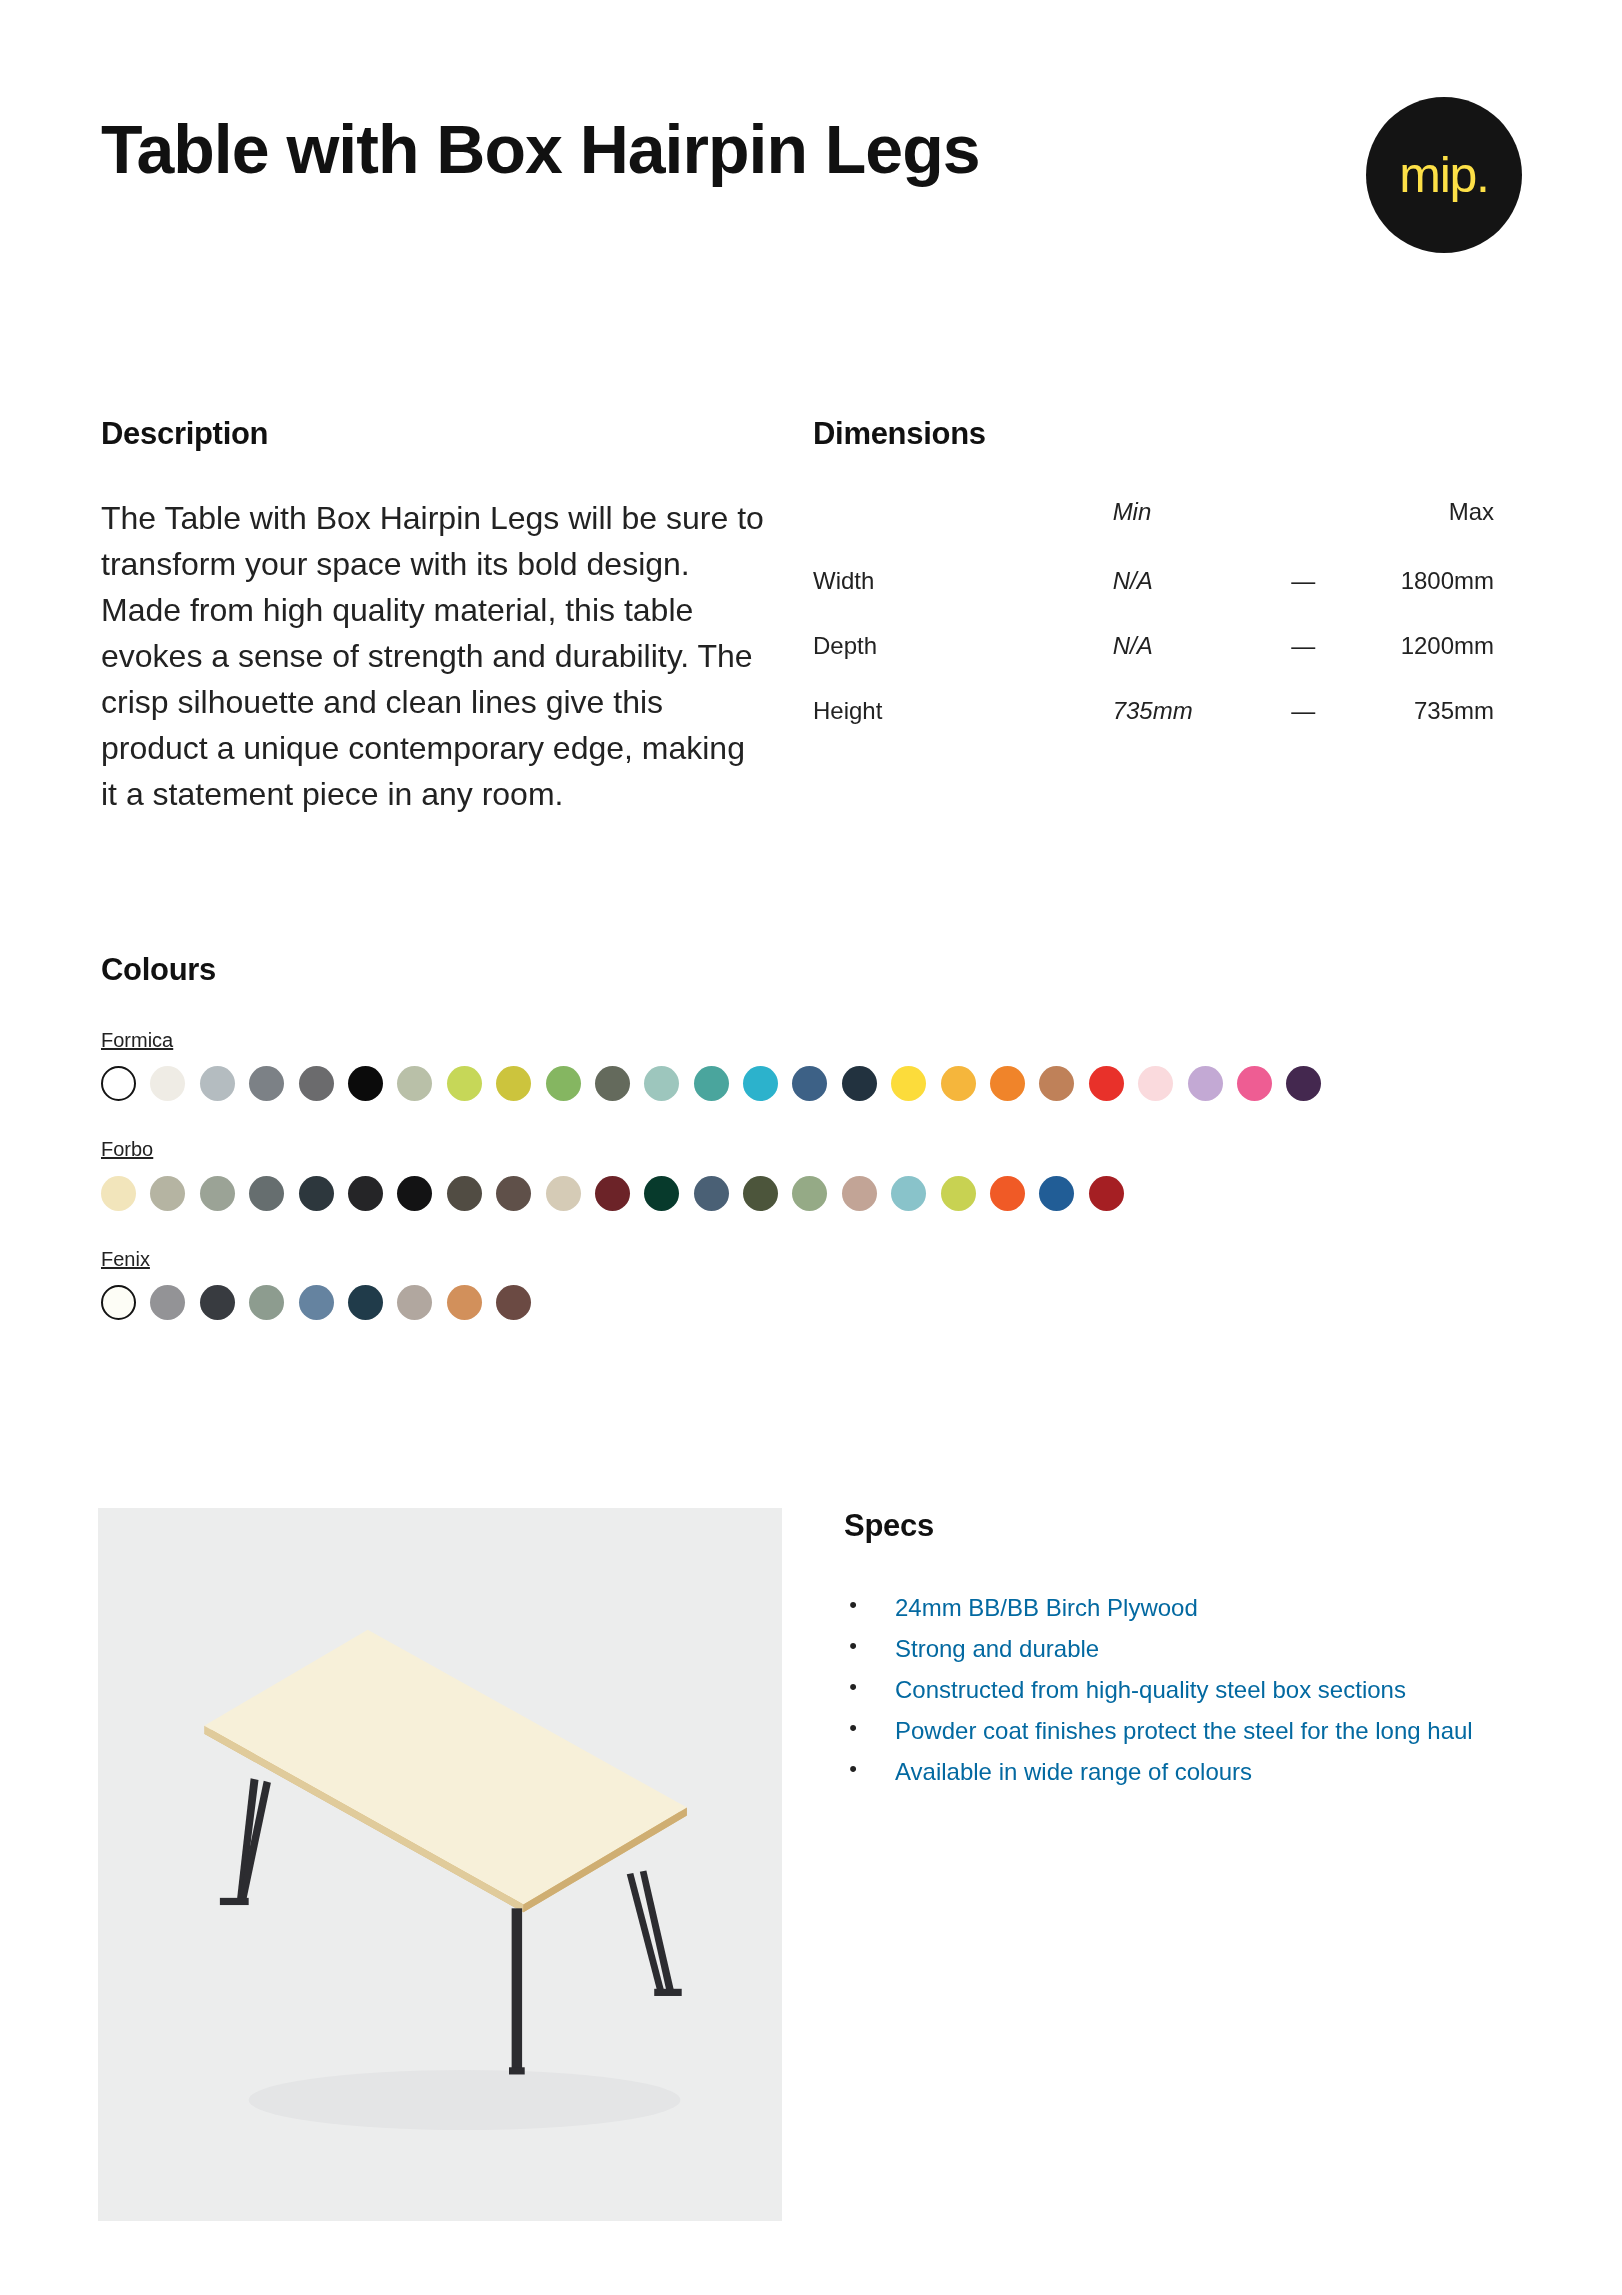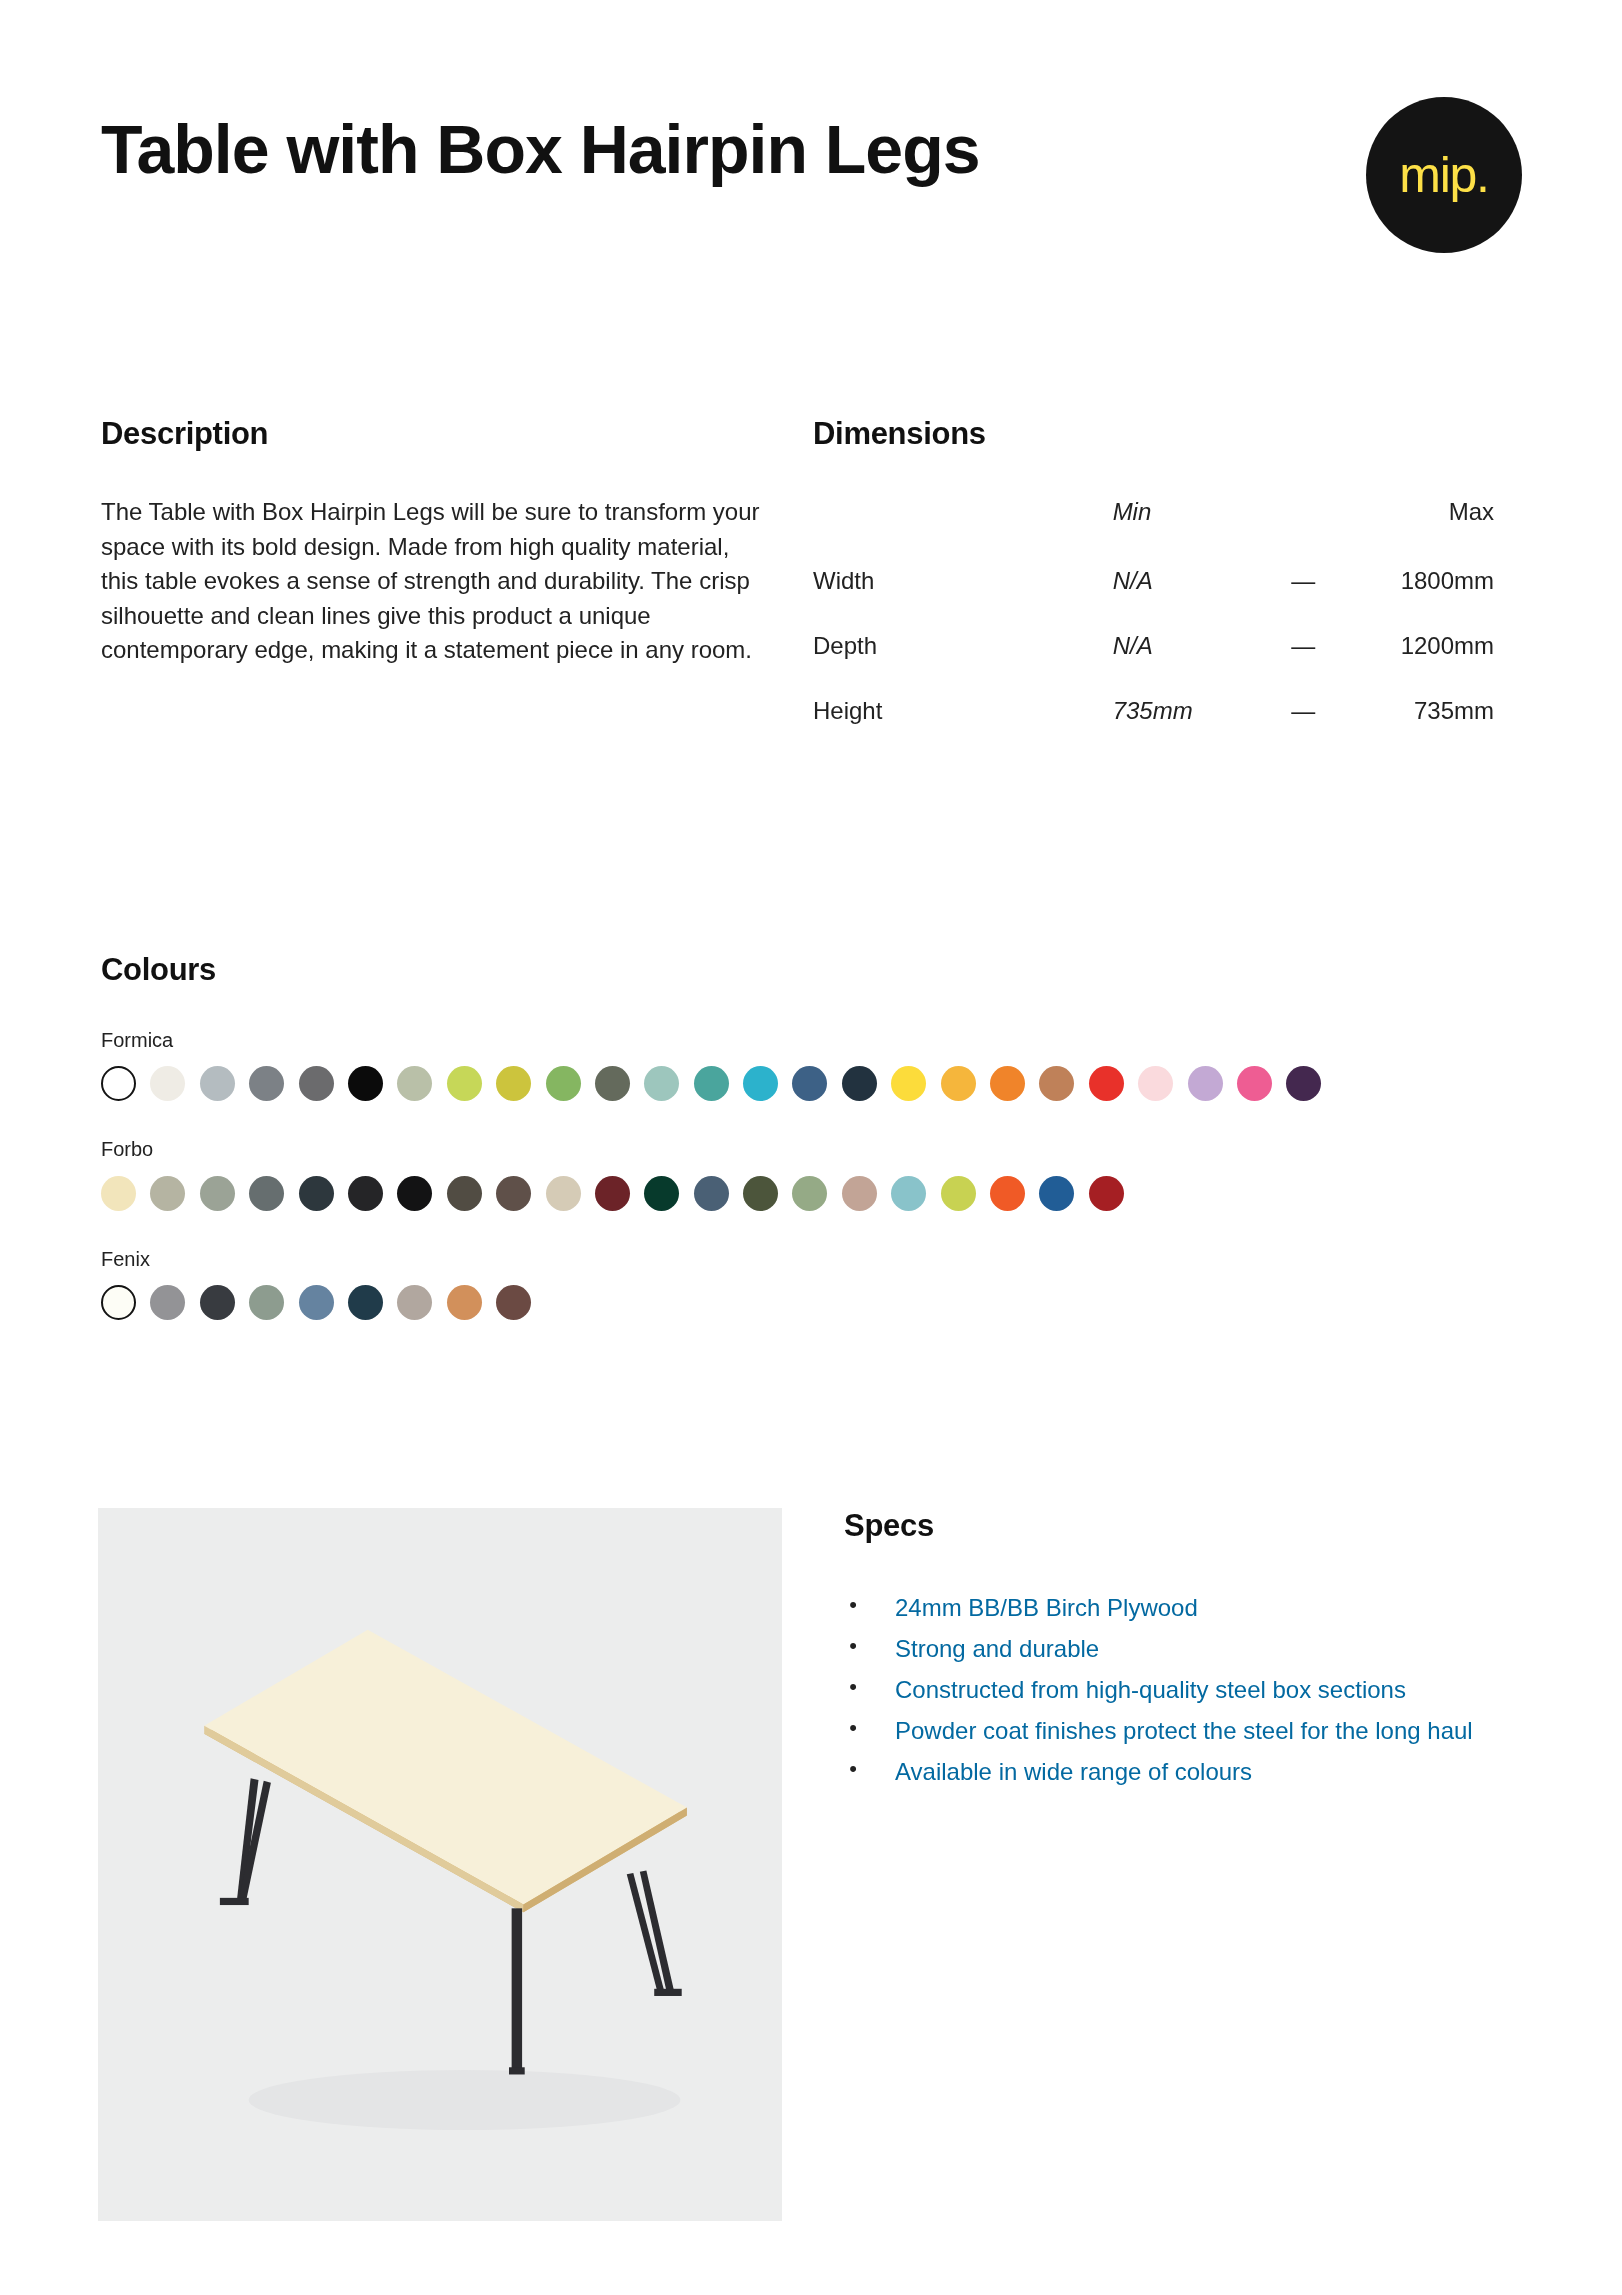--- a/index.html
+++ b/index.html
@@ -74,21 +74,21 @@
 
   
   .description-block {
     position: absolute;
     top: 416px;
     left: 101px;
     width: 667px;
   }
   .desc-body {
     margin: 43px 0 0 0;
-    font-size: 24px;
+    font-size: 32px;
     line-height: 1.44;
     color: #222222;
     white-space: pre-line;
   }
 
   
   .dimensions-block {
     position: absolute;
     top: 416px;
     left: 813px;
@@ -124,20 +124,21 @@
     left: 101px;
     right: 101px;
   }
   .swatch-group { margin-top: 37px; }
   .swatch-group:first-of-type { margin-top: 41px; }
   .swatch-label {
     font-size: 20px;
     color: #222222;
     margin: 0 0 14.4px 0;
     font-weight: normal;
+    text-decoration: underline;
   }
   .swatch-row {
     display: flex;
     flex-wrap: nowrap;
     align-items: center;
   }
   .swatch {
     width: 35px;
     height: 35px;
     border-radius: 50%;

